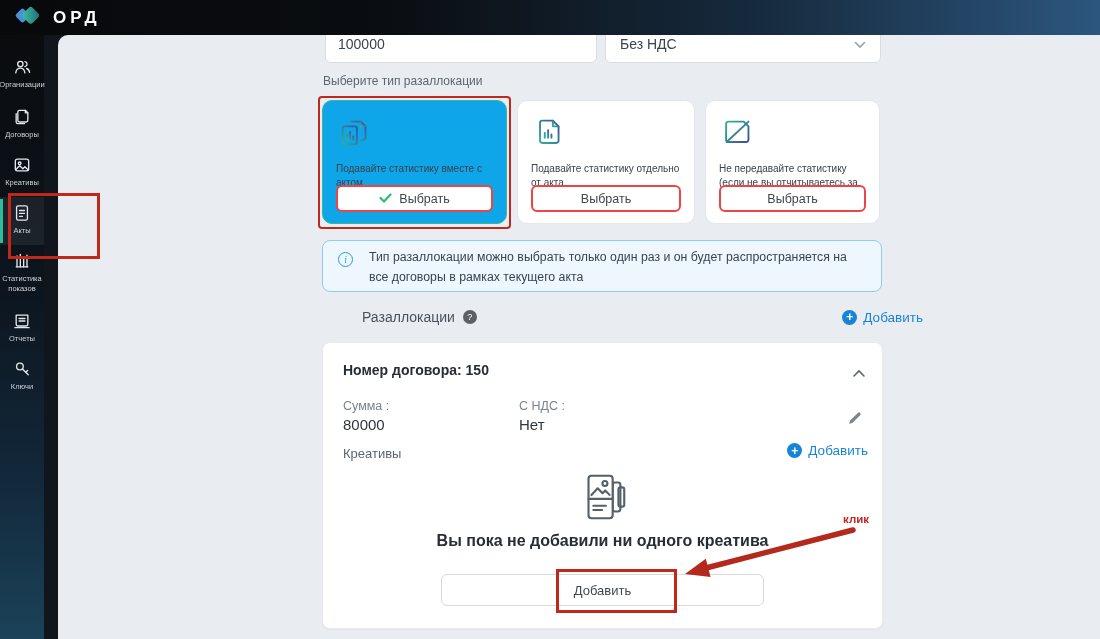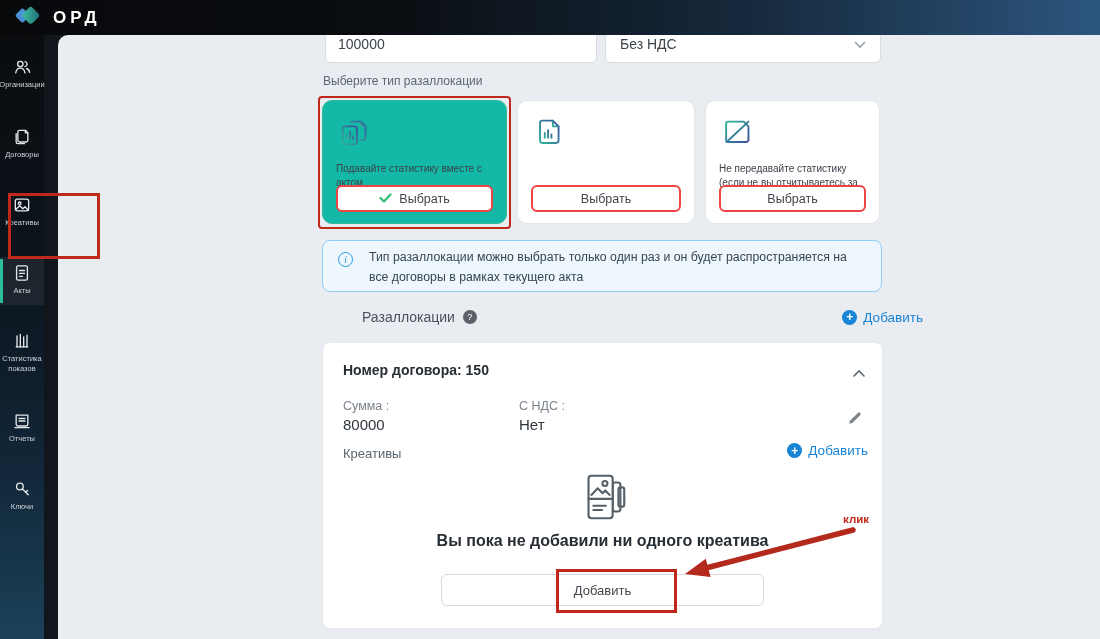--- a/index.html
+++ b/index.html
@@ -9,21 +9,21 @@
   
   .topbar { position:absolute; left:0; top:0; width:1100px; height:35px; z-index:6;
     background:linear-gradient(90deg,#08090b 0%,#0a0d11 35%,#16293c 68%,#2c567e 100%);
     display:flex; align-items:center; padding-left:14px; }
   .logo { display:flex; align-items:center; gap:9px; }
   .logo-text { color:#fff; font-size:17px; font-weight:bold; letter-spacing:4px; }
 
   
   .sidebar { position:absolute; left:0; top:35px; width:44px; height:604px; z-index:4;
     background:linear-gradient(180deg,#0a0c0e 0%,#0c141d 40%,#122739 72%,#1b4259 100%);
-    padding-top:16px; display:flex; flex-direction:column;gap:20px; }
+    padding-top:16px; display:flex; flex-direction:column; }
   .nav-item { position:relative; width:100%; display:flex; flex-direction:column; align-items:center;
     padding-top:6px; cursor:pointer; }
   .nav-item.h48 { height:48px; } .nav-item.h50 { height:50px; } .nav-item.h60 { height:60px; }
   .nav-icon { width:20px; height:20px; display:block; }
   .nav-icon svg { width:20px; height:20px; stroke:#e3e7ea; stroke-width:1.6; fill:none;
     stroke-linecap:round; stroke-linejoin:round; }
   .nav-label { margin-top:3px; font-size:7.5px; color:#ccd2d7; text-align:center; line-height:1.3; max-width:54px; }
   .nav-item.active { background:rgba(255,255,255,0.07); }
   .nav-item.active::before { content:""; position:absolute; left:0; top:2px; bottom:2px; width:3px; background:#2cbd9c; }
 
@@ -35,21 +35,21 @@
   .abs { position:absolute; z-index:2; }
   .field { background:#fff; border:1px solid #d9dde2; border-radius:6px; }
   .amount-input { left:325px; top:25px; width:272px; height:38px; padding:0 12px; font-size:14px;
     color:#3c434a; font-family:inherit; outline:none; }
   .vat-select { left:605px; top:25px; width:276px; height:38px; display:flex; align-items:center;
     padding:0 14px; font-size:14px; color:#3c434a; cursor:pointer; }
   .vat-select .chev { margin-left:auto; }
   .section-label { left:323px; top:74px; font-size:12px; color:#5a6670; }
 
   .tcard { background:#fff; border:1px solid #e3e6ea; border-radius:10px; }
-  .tcard.selected { border:1.5px solid #35b89a; background:#14b8a6; }
+  .tcard.selected { border:1.5px solid #35b89a; background:#0ea5e9; }
   .tcard-icon { position:absolute; left:13px; top:13px; width:38px; height:38px; }
   .tcard-text { position:absolute; left:13px; right:10px; top:61px; font-size:10px; color:#3b424a; line-height:1.4; }
   .tcard-btn { position:absolute; left:13px; right:13px; bottom:11px; height:27px; background:#fff;
     border:2px solid #ef4444; border-radius:6px; display:flex; align-items:center; justify-content:center;
     gap:7px; font-size:12.5px; color:#41474d; cursor:pointer; }
 
   .banner { left:322px; top:240px; width:560px; height:52px; background:#eef7fd; border:1px solid #8fccf2;
     border-radius:8px; }
   .banner-icon { position:absolute; left:15px; top:11px; width:15px; height:15px; border:1.4px solid #2a99e3;
     border-radius:50%; color:#2a99e3; font-size:9.5px; display:flex; align-items:center; justify-content:center;
@@ -233,20 +233,21 @@
             <linearGradient id="cg2" x1="0" y1="1" x2="1" y2="0">
           <stop offset="0" stop-color="#2eb398"></stop>
               <stop offset="1" stop-color="#3d4e9e"></stop>
         </linearGradient>
           </defs>
         <path d="M12 7h11l6 6v15a2.5 2.5 0 0 1-2.5 2.5H12a2.5 2.5 0 0 1-2.5-2.5V9.5A2.5 2.5 0 0 1 12 7z" stroke="url(#cg2)"></path>
         <path d="M23 7v6h6" stroke="url(#cg2)"></path>
         <path d="M14.5 25v-5M18 25v-8M21.5 25v-3.5" stroke="url(#cg2)"></path>
       </svg>
     </span>
+    <span class="tcard-text">Подавайте статистику отдельно от акта</span>
     <div class="tcard-btn">
       <span>Выбрать</span>
     </div>
   </div>
 
   <div class="abs tcard" style="left:705px;top:100px;width:175px;height:124px;">
     <span class="tcard-icon">
       <svg viewBox="0 0 40 40" fill="none" stroke-width="2" stroke-linecap="round" stroke-linejoin="round">
         <defs>
             <linearGradient id="cg3" x1="0" y1="0" x2="1" y2="1">

